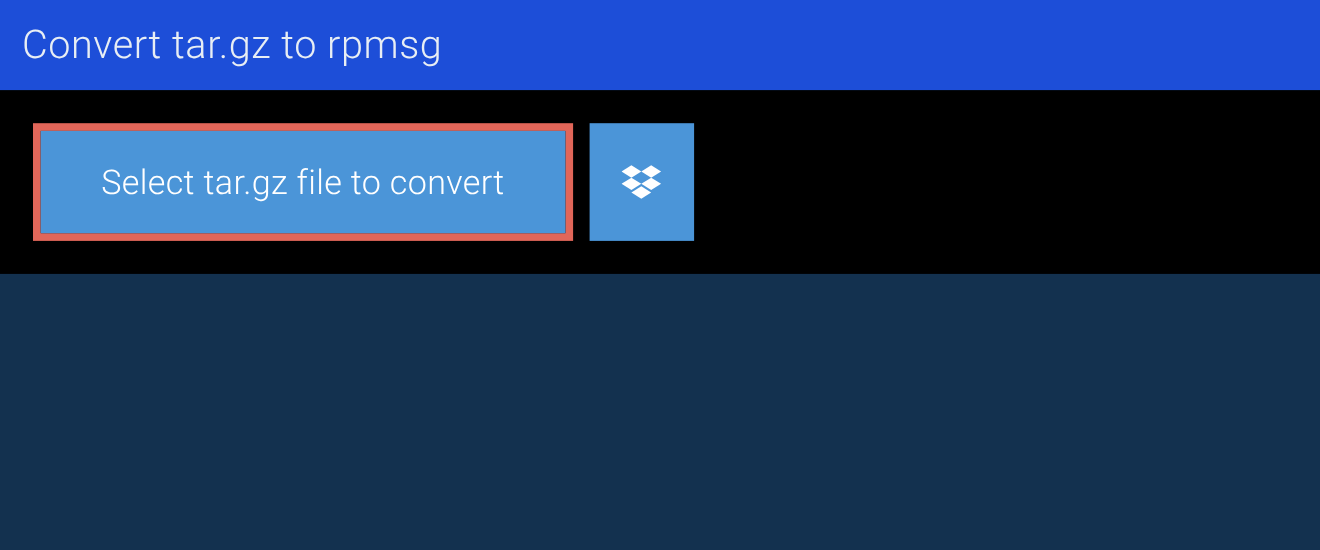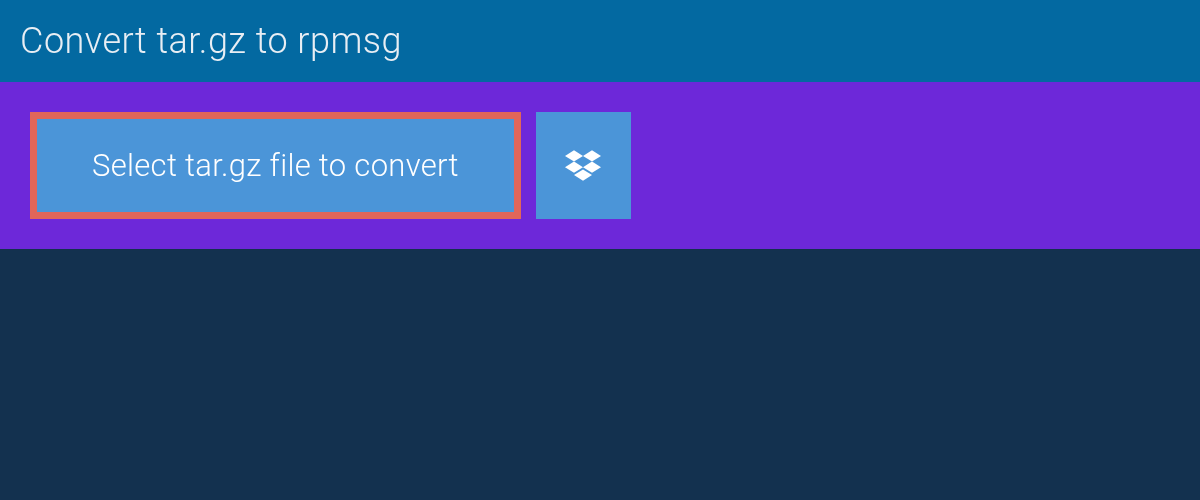--- a/index.html
+++ b/index.html
@@ -8,33 +8,33 @@
       box-sizing: border-box;
     }
     body {
       width: 1200px;
       height: 500px;
       background: #13314f;
       font-family: -apple-system, BlinkMacSystemFont, "Segoe UI", Roboto, sans-serif;
       overflow: hidden;
     }
     .title-bar {
-      background: #0369a1;
+      background: #1d4ed8;
       display: inline-block;
       padding: 20px 30px 20px 20px;
       margin: 0;
     }
     .title-text {
       color: #e8eef4;
       font-size: 36px;
       font-weight: 300;
       letter-spacing: 0.5px;
     }
     .main-panel {
-      background: #6d28d9;
+      background: #000000;
       padding: 30px;
       margin: 0;
       display: flex;
       gap: 15px;
       align-items: stretch;
     }
     .select-button-wrap {
       border: 7px solid #e16659;
       display: inline-block;
     }

